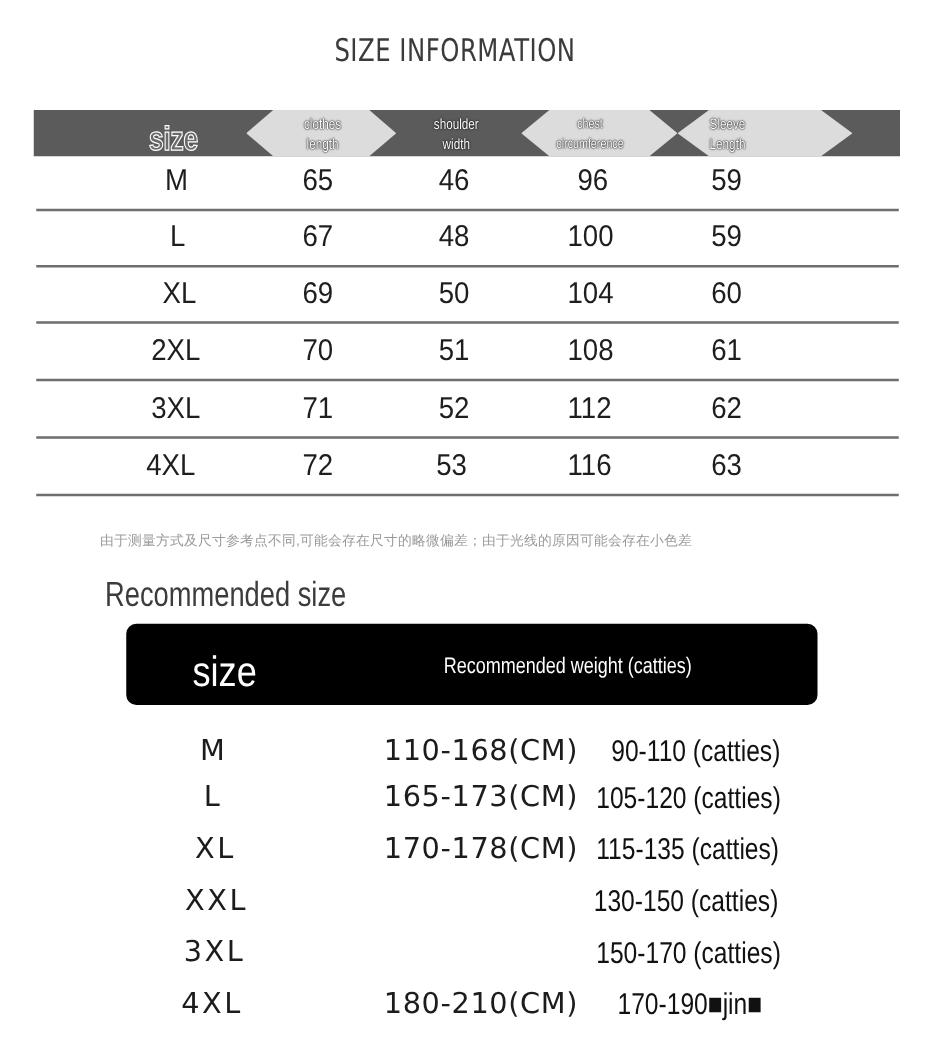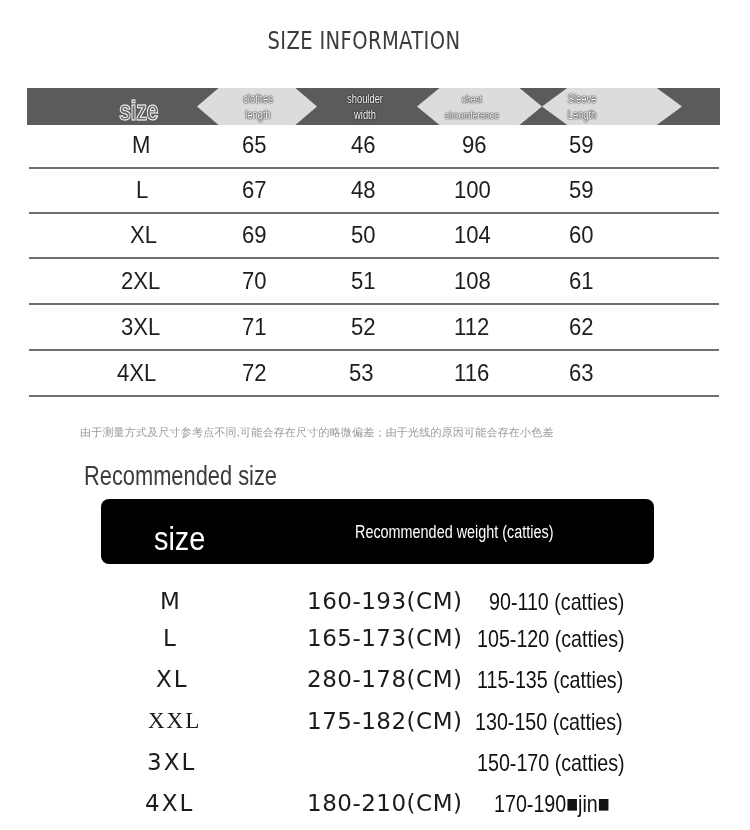--- a/index.html
+++ b/index.html
@@ -154,36 +154,35 @@
 
 <div class="rec-title">Recommended size</div>
 
 <div class="rec-hdr">
   <div class="rec-hdr-size">size</div>
   <div class="rec-hdr-weight">Recommended weight (catties)</div>
 </div>
 
 <div class="rrow" style="top:588px;">
   <span class="sz" style="left:160px;">M</span>
-  <span class="ht">160-193(CM)</span>
+  <span class="ht">110-168(CM)</span>
   <span class="wt" style="left:489px;">90-110 (catties)</span>
 </div>
 <div class="rrow" style="top:625px;">
   <span class="sz" style="left:163px;">L</span>
   <span class="ht">165-173(CM)</span>
   <span class="wt" style="left:477px;">105-120 (catties)</span>
 </div>
 <div class="rrow" style="top:666px;">
   <span class="sz" style="left:156px;">XL</span>
-  <span class="ht">280-178(CM)</span>
+  <span class="ht">170-178(CM)</span>
   <span class="wt" style="left:477px;">115-135 (catties)</span>
 </div>
 <div class="rrow" style="top:708px;">
-  <span class="sz" style="left:148px;font-family:Liberation Serif, serif;">XXL</span>
-  <span class="ht">175-182(CM)</span>
+  <span class="sz" style="left:148px;">XXL</span>
   <span class="wt" style="left:475px;">130-150 (catties)</span>
 </div>
 <div class="rrow" style="top:749px;">
   <span class="sz" style="left:147px;">3XL</span>
   <span class="wt" style="left:477px;">150-170 (catties)</span>
 </div>
 <div class="rrow" style="top:790px;">
   <span class="sz" style="left:145px;">4XL</span>
   <span class="ht">180-210(CM)</span>
   <span class="wt" style="left:494px;">170-190■jin■</span>

